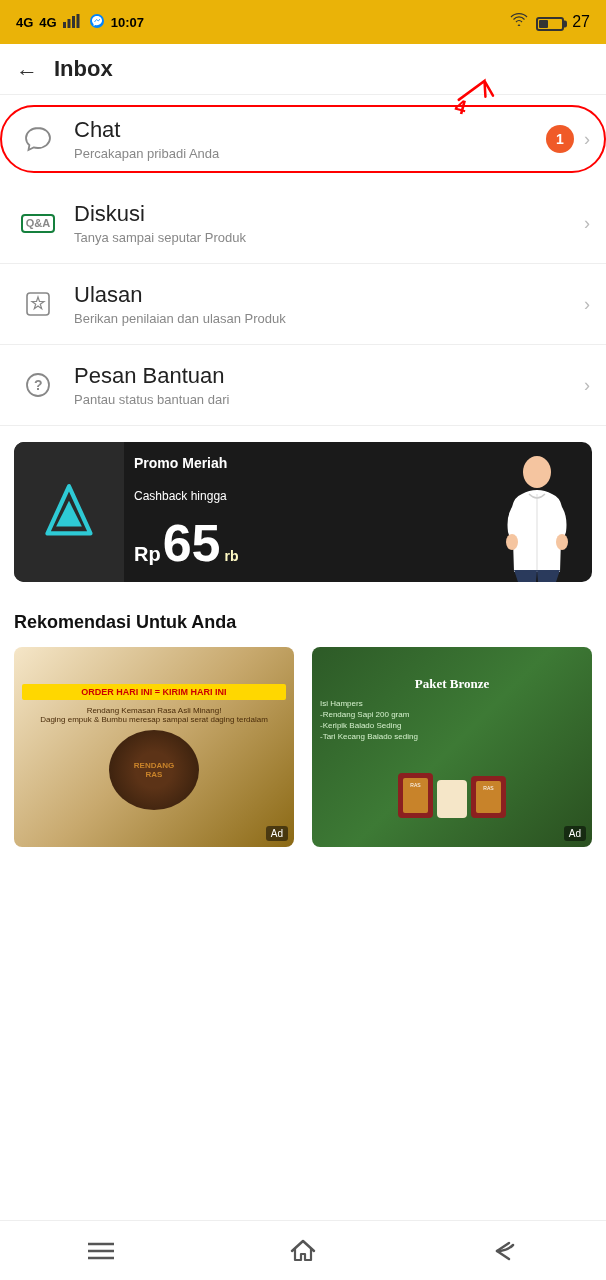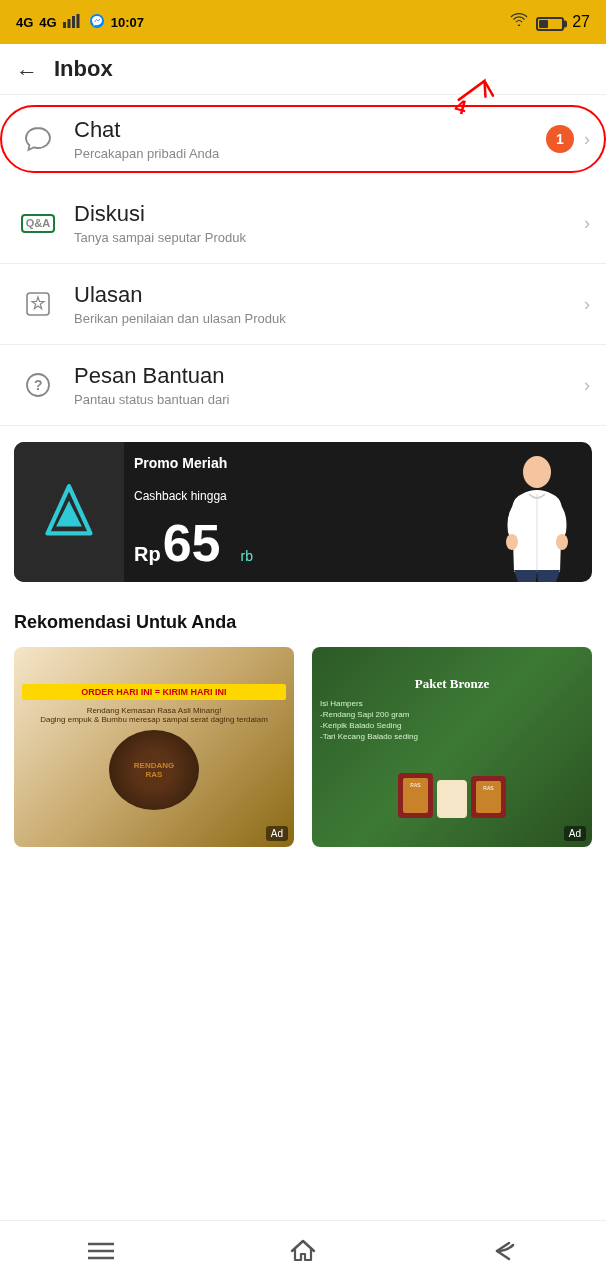--- a/index.html
+++ b/index.html
@@ -183,23 +183,23 @@
       align-items: baseline;
       gap: 2px;
       line-height: 1;
     }
     .banner-rp {
       font-size: 20px;
       font-weight: 700;
     }
     .banner-rb {
       font-size: 14px;
-      font-weight: 400;
-      color: #5eead4;
-      margin-left: 18px;
+      font-weight: 700;
+      color: #fef9c3;
+      margin-left: 2px;
     }
     .banner-person {
       width: 110px;
       height: 100%;
       flex-shrink: 0;
       display: flex;
       align-items: flex-end;
       justify-content: center;
       overflow: hidden;
     }

